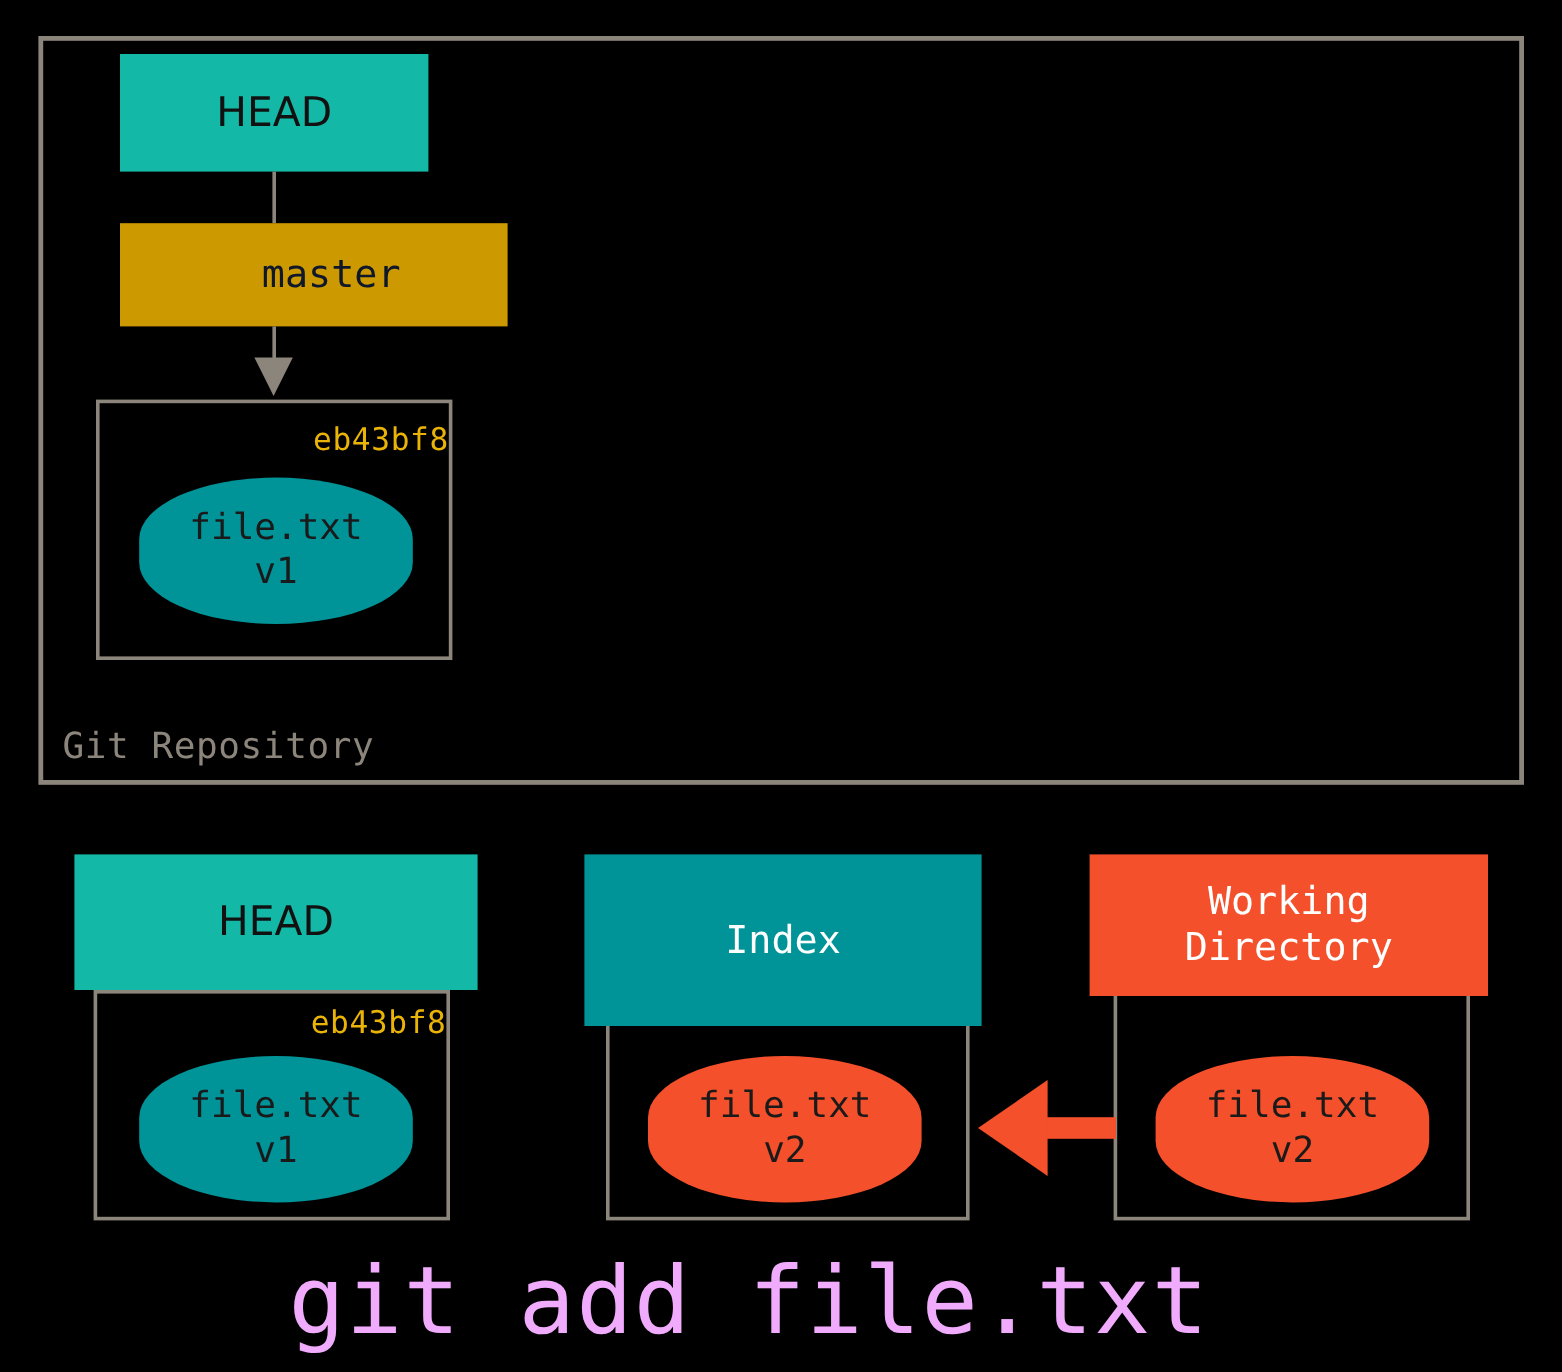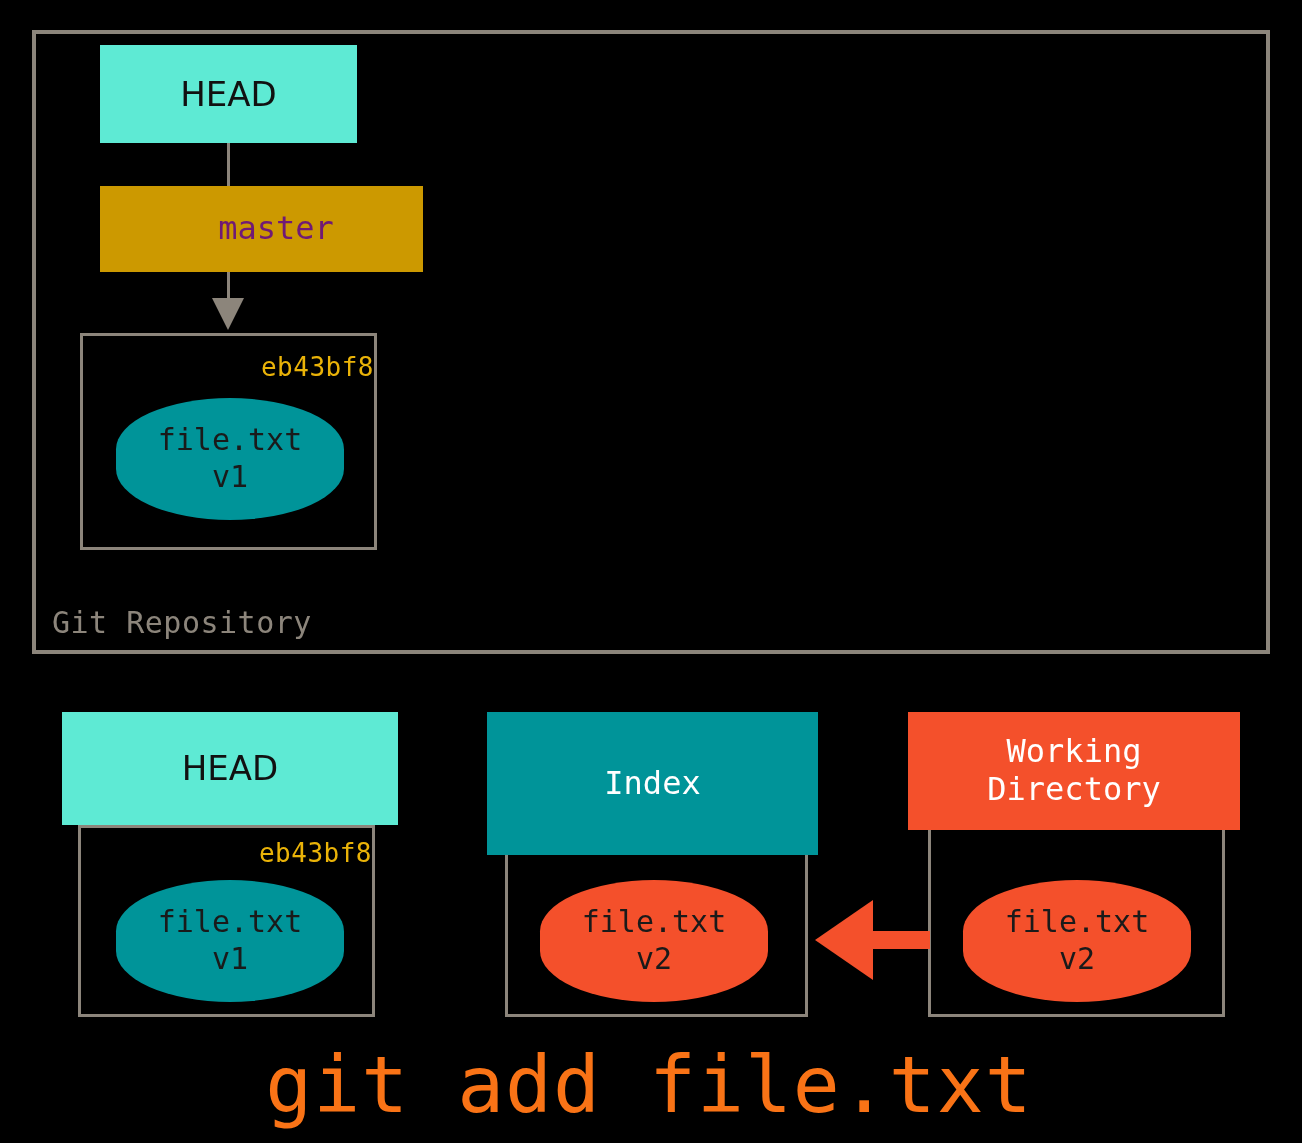--- a/index.html
+++ b/index.html
@@ -50,27 +50,27 @@
     position: absolute;
     box-sizing: border-box;
     display: flex;
     align-items: center;
     justify-content: center;
     text-align: center;
     line-height: 1.18;
     white-space: pre-line;
   }
   .hdr-head {
-    background: #5eead4;
+    background: #14b8a6;
     color: #111111;
     font-family: "DejaVu Sans", "Liberation Sans", sans-serif;
   }
   .hdr-master {
     background: #cc9900;
-    color: #701a75;
+    color: #0f172a;
     padding-left: 29px;
   }
   .hdr-index {
     background: #009499;
     color: #ffffff;
   }
   .hdr-wd {
     background: #f4502b;
     color: #ffffff;
   }
@@ -141,25 +141,24 @@
     border-right: 58px solid #f4502b;
   }
 
   
   .command {
     position: absolute;
     left: 0;
     width: 1248px;
     top: 1040px;
     text-align: center;
-    color: #f97316;
+    color: #f0abfc;
     font-size: 78px;
     letter-spacing: 1px;
     font-family: "DejaVu Sans Mono", "Liberation Mono", monospace;
-    padding-left: 25px;
   }
 </style>
 </head>
 <body>
 
 <div class="stage">
 
   <div class="repo-frame"></div>
   <div class="repo-label">Git Repository</div>
 

